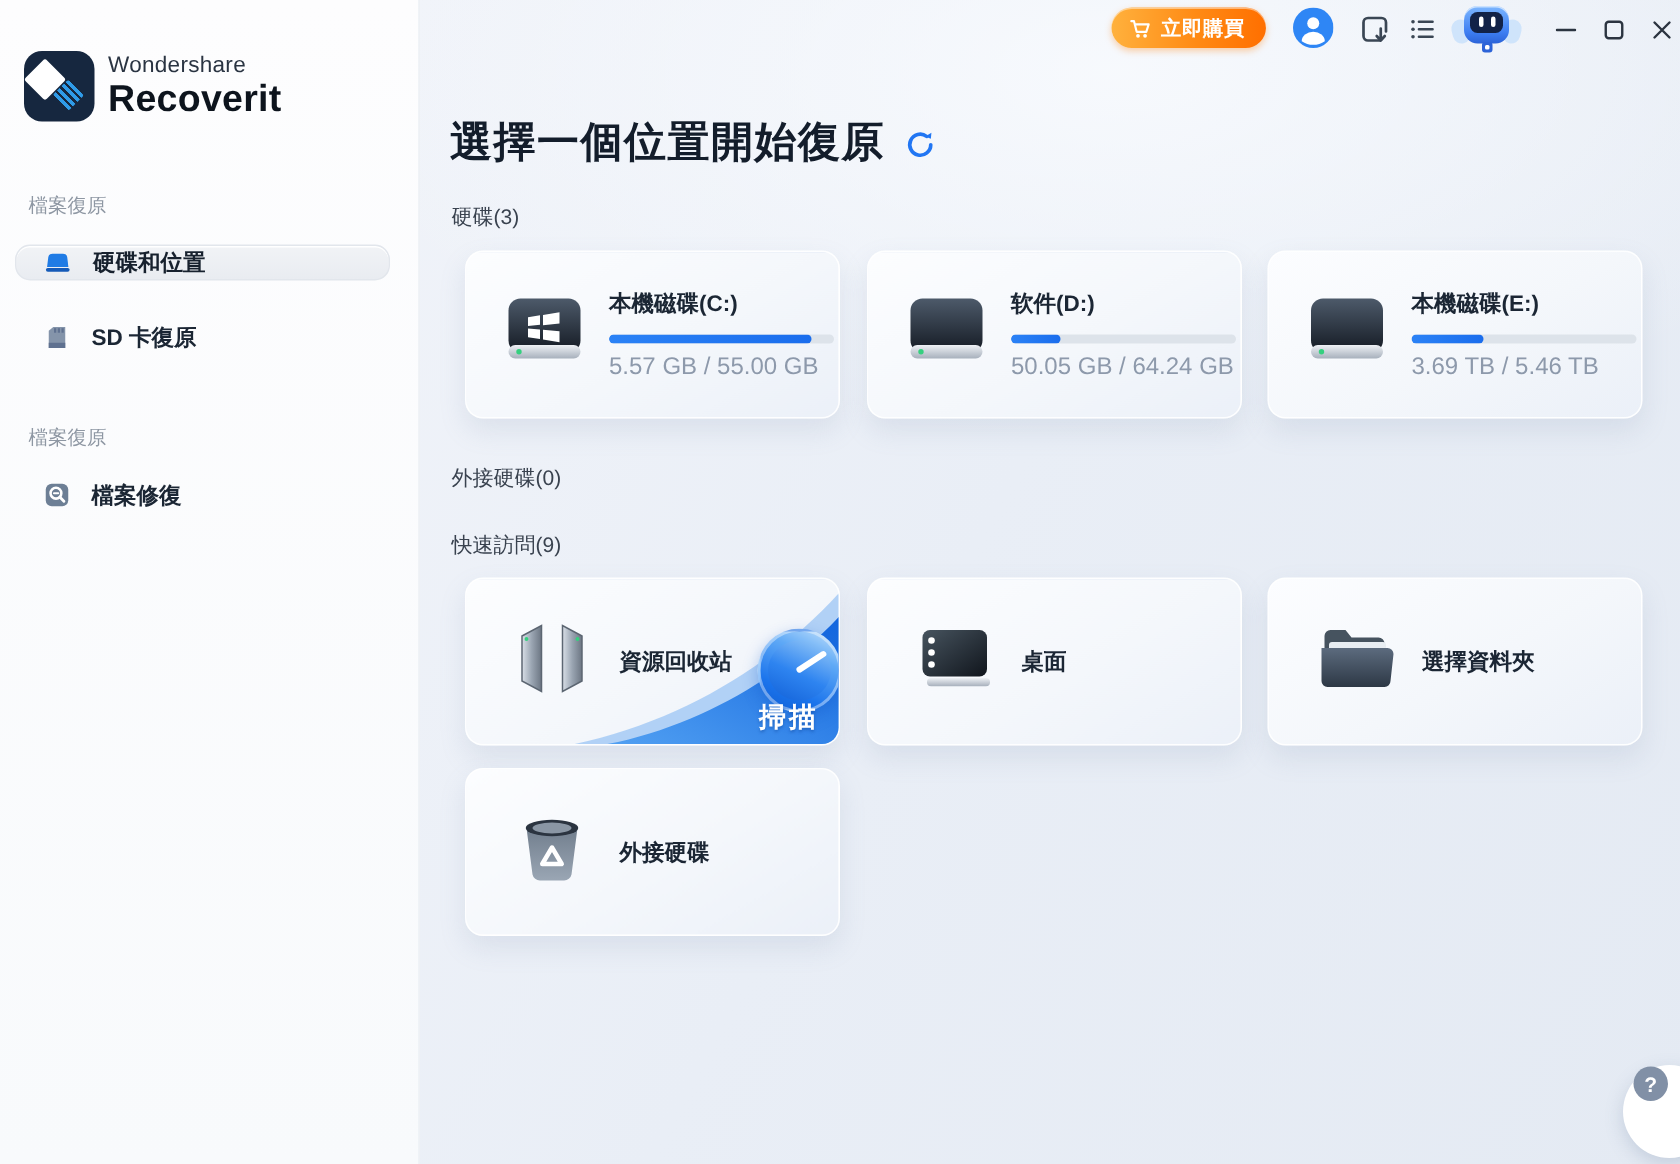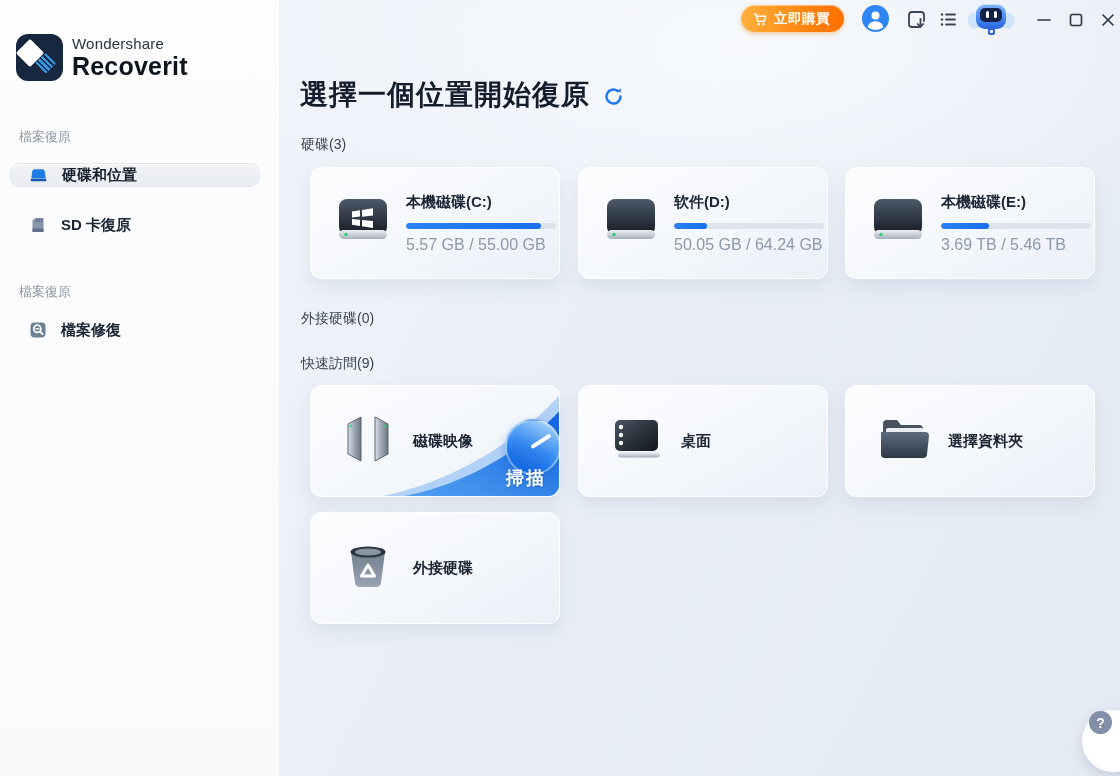--- a/index.html
+++ b/index.html
@@ -310,21 +310,21 @@
                 <stop offset=".5" stop-color="#9aa5b2"></stop>
                 <stop offset="1" stop-color="#6c7683"></stop>
               </linearGradient>
             </defs>
             <path d="M8 10 L21 3 V47 L8 40 Z" fill="url(#pl1)" stroke="#5c6672" stroke-width="1"></path>
             <path d="M48 10 L35 3 V47 L48 40 Z" fill="url(#pl1)" stroke="#5c6672" stroke-width="1"></path>
             <circle cx="11" cy="12" r="1.3" fill="#35d07f"></circle>
             <circle cx="45" cy="12" r="1.3" fill="#35d07f"></circle>
           </svg>
       </span>
-      <span class="quick-label" style="position:relative; z-index:1;">磁碟映像</span>
+      <span class="quick-label" style="position:relative; z-index:1;">資源回收站</span>
       <svg class="ribbon" width="253" height="112" viewBox="0 0 253 112">
         <defs>
             <linearGradient id="rib" x1="0" y1="1" x2="1" y2="0">
               <stop offset="0" stop-color="#54a3f3"></stop>
               <stop offset="1" stop-color="#0f62dd"></stop>
             </linearGradient>
           </defs>
         <path d="M62 112 C 140 98 208 56 253 4 L253 112 Z" fill="#aacdf5" opacity=".9"></path>
         <path d="M82 112 C 152 102 216 62 253 20 L253 112 Z" fill="url(#rib)"></path>
       </svg>

